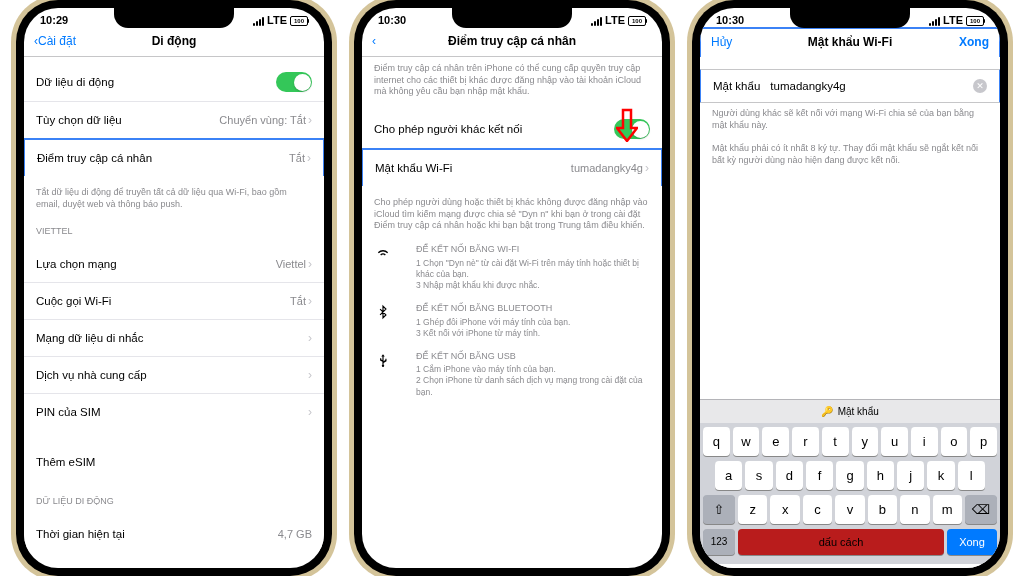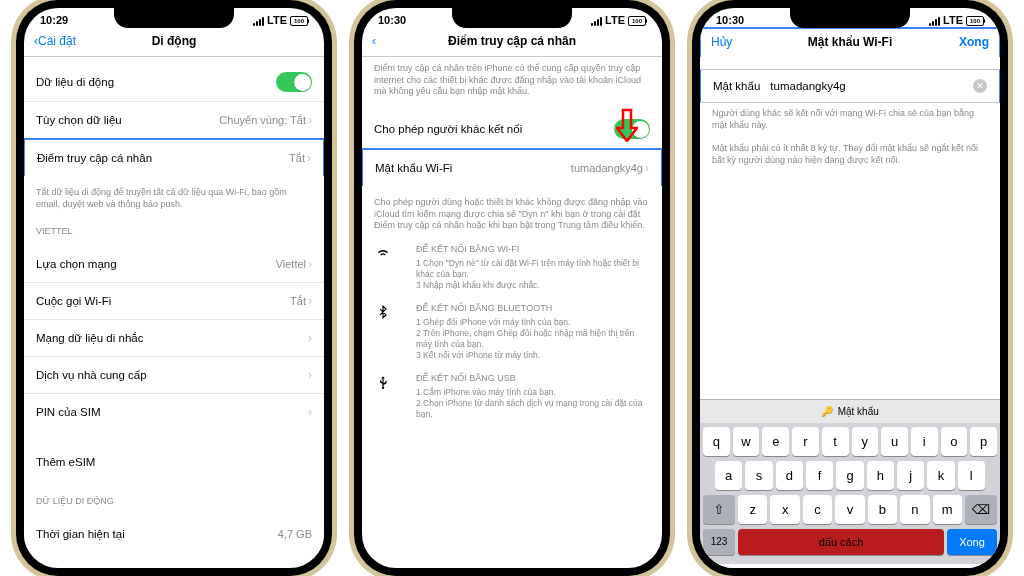--- a/index.html
+++ b/index.html
@@ -190,21 +190,20 @@
             <div>3 Nhập mật khẩu khi được nhắc.</div>
           </div>
 </div>
 <div class="instr">
   <div class="ic"><svg width="14" height="18" viewBox="0 0 24 24" fill="none" stroke="#000" stroke-width="2">
               <path d="M7 7l10 10-5 5V2l5 5L7 17"></path>
             </svg></div>
   <div class="txt">
             <div class="head">ĐỂ KẾT NỐI BẰNG BLUETOOTH</div>
             <div>1 Ghép đôi iPhone với máy tính của bạn.</div>
-            <div>2 Trên iPhone, chạm Ghép đôi hoặc nhập mã hiện thị trên máy tính của bạn.</div>
             <div>3 Kết nối với iPhone từ máy tính.</div>
           </div>
 </div>
 <div class="instr">
   <div class="ic"><svg width="14" height="18" viewBox="0 0 24 24" fill="#000">
               <path d="M12 2l3 4h-2v8l3-2v-2h2v4l-5 3v3a2 2 0 11-2 0v-5l-4-2V9h2v2l2 1V6H9l3-4z"></path>
             </svg></div>
   <div class="txt">
             <div class="head">ĐỂ KẾT NỐI BẰNG USB</div>
             <div>1 Cắm iPhone vào máy tính của bạn.</div>

